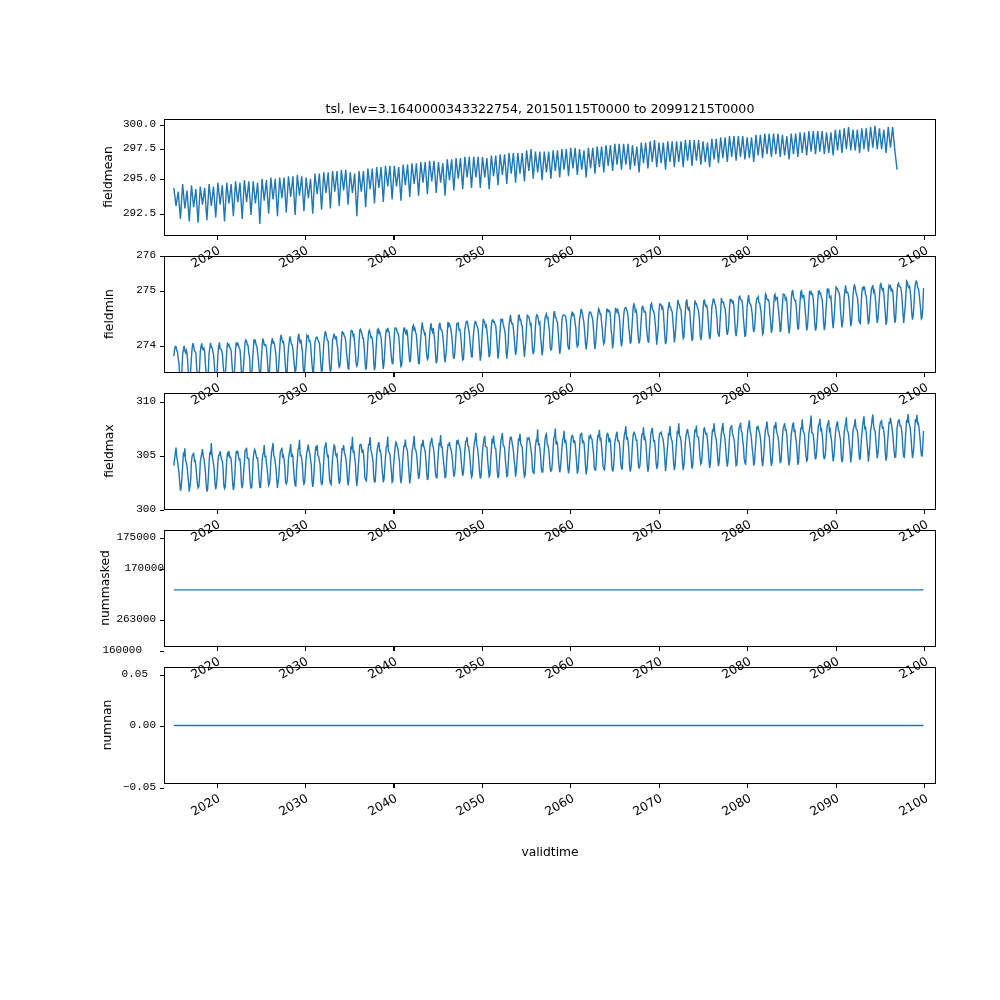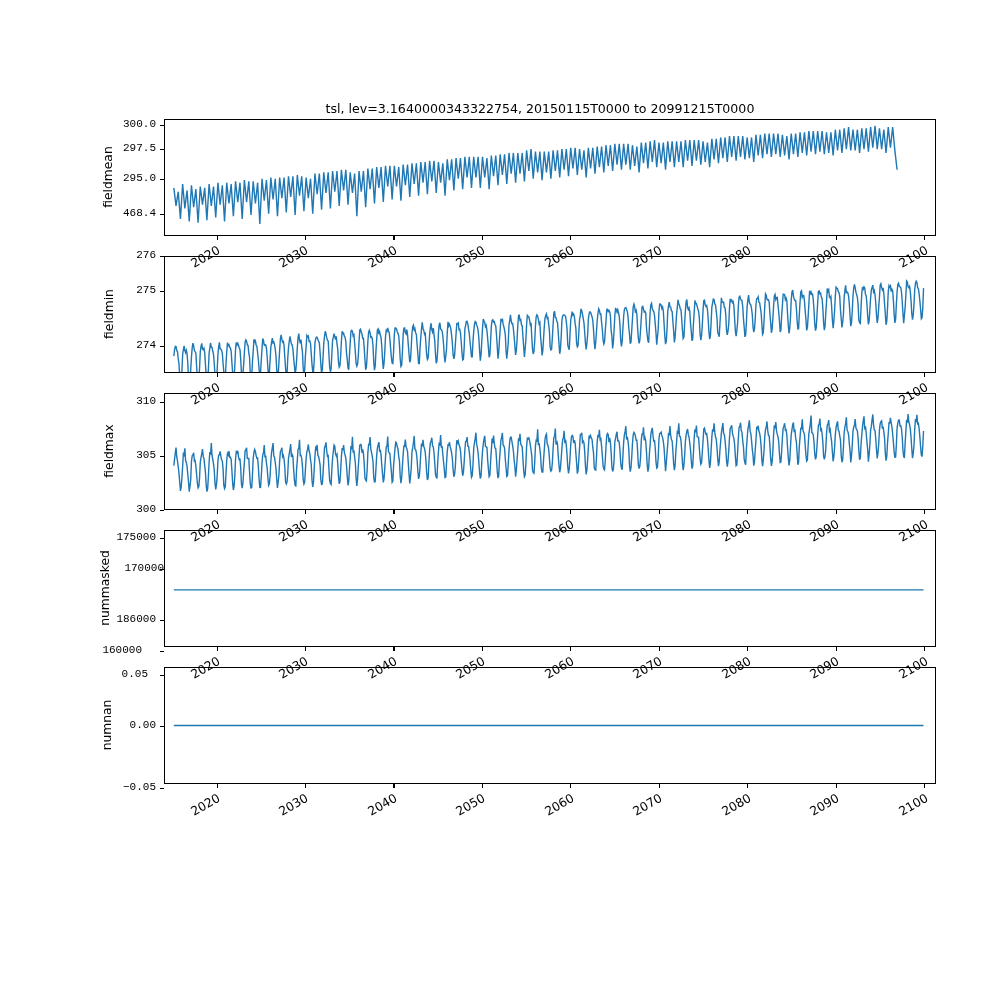--- a/index.html
+++ b/index.html
@@ -88,21 +88,21 @@
 <div id="figure">
 
   <div class="title" style="top:101px;">tsl, lev=3.1640000343322754, 20150115T0000 to 20991215T0000</div>
 
   <div class="panel" style="left:124px; top:119px; width:772px; height:117px;">
     <svg class="plotsvg" viewBox="0 0 772 117" preserveAspectRatio="none">
       <polyline id="p1" fill="none" stroke="#1f77b4" stroke-width="1.4" vector-effect="non-scaling-stroke" points="8.84,69.02 11.05,87.42 13.26,72.96 15.48,100.57 17.69,65.07 19.90,90.05 22.11,71.65 24.32,103.20 26.53,66.39 28.74,88.74 30.95,70.33 33.16,104.51 35.37,67.70 37.58,86.11 39.79,69.02 42.00,101.88 44.22,65.07 46.43,87.42 48.64,67.70 50.85,99.25 53.06,63.76 55.27,86.11 57.48,66.39 59.69,103.20 61.90,63.76 64.11,84.79 66.32,65.07 68.53,97.94 70.74,62.44 72.96,83.48 75.17,63.76 77.38,100.57 79.59,61.13 81.80,83.48 84.01,62.44 86.22,96.62 88.43,62.44 90.64,84.79 92.85,63.76 95.06,105.83 97.27,59.81 99.48,82.16 101.70,61.13 103.91,95.31 106.12,58.50 108.33,80.85 110.54,59.81 112.75,97.94 114.96,58.50 117.17,79.53 119.38,58.50 121.59,93.99 123.80,57.19 126.01,78.22 128.22,57.19 130.44,96.62 132.65,55.87 134.86,76.90 137.07,57.19 139.28,92.68 141.49,58.50 143.70,79.53 145.91,59.81 148.12,95.31 150.33,54.56 152.54,75.59 154.75,54.56 156.96,91.37 159.18,53.24 161.39,74.28 163.60,53.24 165.81,90.05 168.02,51.93 170.23,72.96 172.44,51.93 174.65,87.42 176.86,50.61 179.07,71.65 181.28,50.61 183.49,86.11 185.70,53.24 187.92,74.28 190.13,54.56 192.34,97.94 194.55,51.93 196.76,72.96 198.97,51.93 201.18,88.74 203.39,49.30 205.60,70.33 207.81,49.30 210.02,84.79 212.23,47.98 214.44,69.02 216.66,47.98 218.87,83.48 221.08,46.67 223.29,67.70 225.50,46.67 227.71,80.85 229.92,46.67 232.13,67.70 234.34,47.98 236.55,82.16 238.76,45.35 240.97,66.39 243.18,45.35 245.40,78.22 247.61,44.04 249.82,65.07 252.03,44.04 254.24,76.90 256.45,42.72 258.66,63.76 260.87,42.72 263.08,75.59 265.29,41.41 267.50,62.44 269.71,41.41 271.92,74.28 274.14,42.72 276.35,63.76 278.56,44.04 280.77,76.90 282.98,40.10 285.19,61.13 287.40,40.10 289.61,71.65 291.82,38.78 294.03,59.81 296.24,38.78 298.45,70.33 300.66,37.47 302.88,58.50 305.09,37.47 307.30,69.02 309.51,37.47 311.72,58.50 313.93,37.47 316.14,69.02 318.35,37.47 320.56,58.50 322.77,38.78 324.98,70.33 327.19,36.15 329.40,57.19 331.62,36.15 333.83,66.39 336.04,34.84 338.25,55.87 340.46,34.84 342.67,65.07 344.88,33.52 347.09,54.56 349.30,33.52 351.51,63.76 353.72,33.52 355.93,54.56 358.14,33.52 360.36,62.44 362.57,30.89 364.78,51.93 366.99,29.58 369.20,59.81 371.41,32.21 373.62,53.24 375.83,32.21 378.04,61.13 380.25,32.21 382.46,53.24 384.67,32.21 386.88,59.81 389.10,30.89 391.31,51.93 393.52,30.89 395.73,58.50 397.94,29.58 400.15,50.61 402.36,29.58 404.57,57.19 406.78,28.26 408.99,49.30 411.20,28.26 413.41,55.87 415.62,29.58 417.84,50.61 420.05,30.89 422.26,58.50 424.47,28.26 426.68,49.30 428.89,28.26 431.10,54.56 433.31,26.95 435.52,47.98 437.73,26.95 439.94,53.24 442.15,25.63 444.36,46.67 446.58,25.63 448.79,51.93 451.00,24.32 453.21,45.35 455.42,24.32 457.63,50.61 459.84,24.32 462.05,45.35 464.26,24.32 466.47,50.61 468.68,25.63 470.89,46.67 473.10,26.95 475.32,53.24 477.53,23.01 479.74,44.04 481.95,23.01 484.16,49.30 486.37,21.69 488.58,42.72 490.79,20.38 493.00,47.98 495.21,23.01 497.42,44.04 499.63,23.01 501.84,50.61 504.05,21.69 506.27,42.72 508.48,21.69 510.69,47.98 512.90,21.69 515.11,42.72 517.32,21.69 519.53,47.98 521.74,20.38 523.95,41.41 526.16,20.38 528.37,46.67 530.58,20.38 532.79,41.41 535.01,20.38 537.22,45.35 539.43,21.69 541.64,42.72 543.85,23.01 546.06,47.98 548.27,19.06 550.48,40.10 552.69,19.06 554.90,44.04 557.11,17.75 559.32,38.78 561.53,17.75 563.75,42.72 565.96,16.43 568.17,37.47 570.38,16.43 572.59,41.41 574.80,16.43 577.01,37.47 579.22,16.43 581.43,40.10 583.64,17.75 585.85,38.78 588.06,17.75 590.27,42.72 592.49,15.12 594.70,36.15 596.91,15.12 599.12,38.78 601.33,13.80 603.54,34.84 605.75,13.80 607.96,37.47 610.17,13.80 612.38,34.84 614.59,13.80 616.80,37.47 619.01,15.12 621.23,36.15 623.44,16.43 625.65,40.10 627.86,13.80 630.07,34.84 632.28,13.80 634.49,37.47 636.70,12.49 638.91,33.52 641.12,12.49 643.33,36.15 645.54,11.17 647.75,32.21 649.97,11.17 652.18,34.84 654.39,11.17 656.60,32.21 658.81,11.17 661.02,34.84 663.23,12.49 665.44,33.52 667.65,12.49 669.86,36.15 672.07,9.86 674.28,30.89 676.49,9.86 678.71,33.52 680.92,8.54 683.13,29.58 685.34,7.23 687.55,30.89 689.76,9.86 691.97,30.89 694.18,9.86 696.39,33.52 698.60,8.54 700.81,29.58 703.02,8.54 705.23,32.21 707.45,7.23 709.66,28.26 711.87,5.92 714.08,29.58 716.29,8.54 718.50,29.58 720.71,9.86 722.92,33.52 725.13,7.23 727.34,28.26 729.55,7.23 731.76,30.89 733.97,50.61 736.19,NaN 738.40,NaN 740.61,NaN 742.82,NaN 745.03,NaN 747.24,NaN 749.45,NaN 751.66,NaN 753.87,NaN 756.08,NaN 758.29,NaN 760.50,NaN"></polyline>
     </svg>
   </div>
   <div class="ylabel" style="left:8px; top:170px; width:120px;">fieldmean</div>
-  <div class="ytick" style="left:40px; top:207px; width:76px;">468.4</div>
+  <div class="ytick" style="left:40px; top:207px; width:76px;">292.5</div>
   <div class="ytick" style="left:40px; top:172px; width:76px;">295.0</div>
   <div class="ytick" style="left:40px; top:142px; width:76px;">297.5</div>
   <div class="ytick" style="left:40px; top:118px; width:76px;">300.0</div>
   <div class="tickmark y" style="left:120px; top:213.5px;"></div>
   <div class="tickmark y" style="left:120px; top:178.5px;"></div>
   <div class="tickmark y" style="left:120px; top:148.5px;"></div>
   <div class="tickmark y" style="left:120px; top:124.5px;"></div>
 
   <div class="panel" style="left:124px; top:256px; width:772px; height:117px;">
     <svg class="plotsvg" viewBox="0 0 772 117" preserveAspectRatio="none">
@@ -130,21 +130,21 @@
   <div class="tickmark y" style="left:120px; top:455.5px;"></div>
   <div class="tickmark y" style="left:120px; top:401.5px;"></div>
 
   <div class="panel" style="left:124px; top:530px; width:772px; height:117px;">
     <svg class="plotsvg" viewBox="0 0 772 117" preserveAspectRatio="none">
       <polyline id="p4" fill="none" stroke="#1f77b4" stroke-width="1.4" vector-effect="non-scaling-stroke" points="8.84,59.93 760.50,59.93"></polyline>
     </svg>
   </div>
   <div class="ylabel" style="left:-5px; top:581px; width:140px;">nummasked</div>
   <div class="ytick" style="left:14px; top:644px; width:88px;">160000</div>
-  <div class="ytick" style="left:28px; top:613px; width:88px;">186000</div>
+  <div class="ytick" style="left:28px; top:613px; width:88px;">263000</div>
   <div class="ytick" style="left:36px; top:562px; width:88px;">170000</div>
   <div class="ytick" style="left:28px; top:531px; width:88px;">175000</div>
   <div class="tickmark y" style="left:120px; top:650.5px;"></div>
   <div class="tickmark y" style="left:120px; top:619.5px;"></div>
   <div class="tickmark y" style="left:120px; top:568.5px;"></div>
   <div class="tickmark y" style="left:120px; top:537.5px;"></div>
 
   <div class="panel" style="left:124px; top:667px; width:772px; height:117px;">
     <svg class="plotsvg" viewBox="0 0 772 117" preserveAspectRatio="none">
       <polyline id="p5" fill="none" stroke="#1f77b4" stroke-width="1.4" vector-effect="non-scaling-stroke" points="8.84,58.50 760.50,58.50"></polyline>
@@ -244,13 +244,14 @@
       <div class="tickmark x" style="left: 884.004px; top: 373px;"></div>
       <div class="xtick" style="left: 824.504px; top: 379px; width: 62px;">2100</div>
       <div class="tickmark x" style="left: 884.004px; top: 510px;"></div>
       <div class="xtick" style="left: 824.504px; top: 516px; width: 62px;">2100</div>
       <div class="tickmark x" style="left: 884.004px; top: 647px;"></div>
       <div class="xtick" style="left: 824.504px; top: 653px; width: 62px;">2100</div>
       <div class="tickmark x" style="left: 884.004px; top: 784px;"></div>
       <div class="xtick" style="left: 824.504px; top: 790px; width: 62px;">2100</div>
     </div>
 
+  <div class="xlabel" style="left:324px; top:845px; width:372px;">validtime</div>
 </div>
 
 </body></html>

